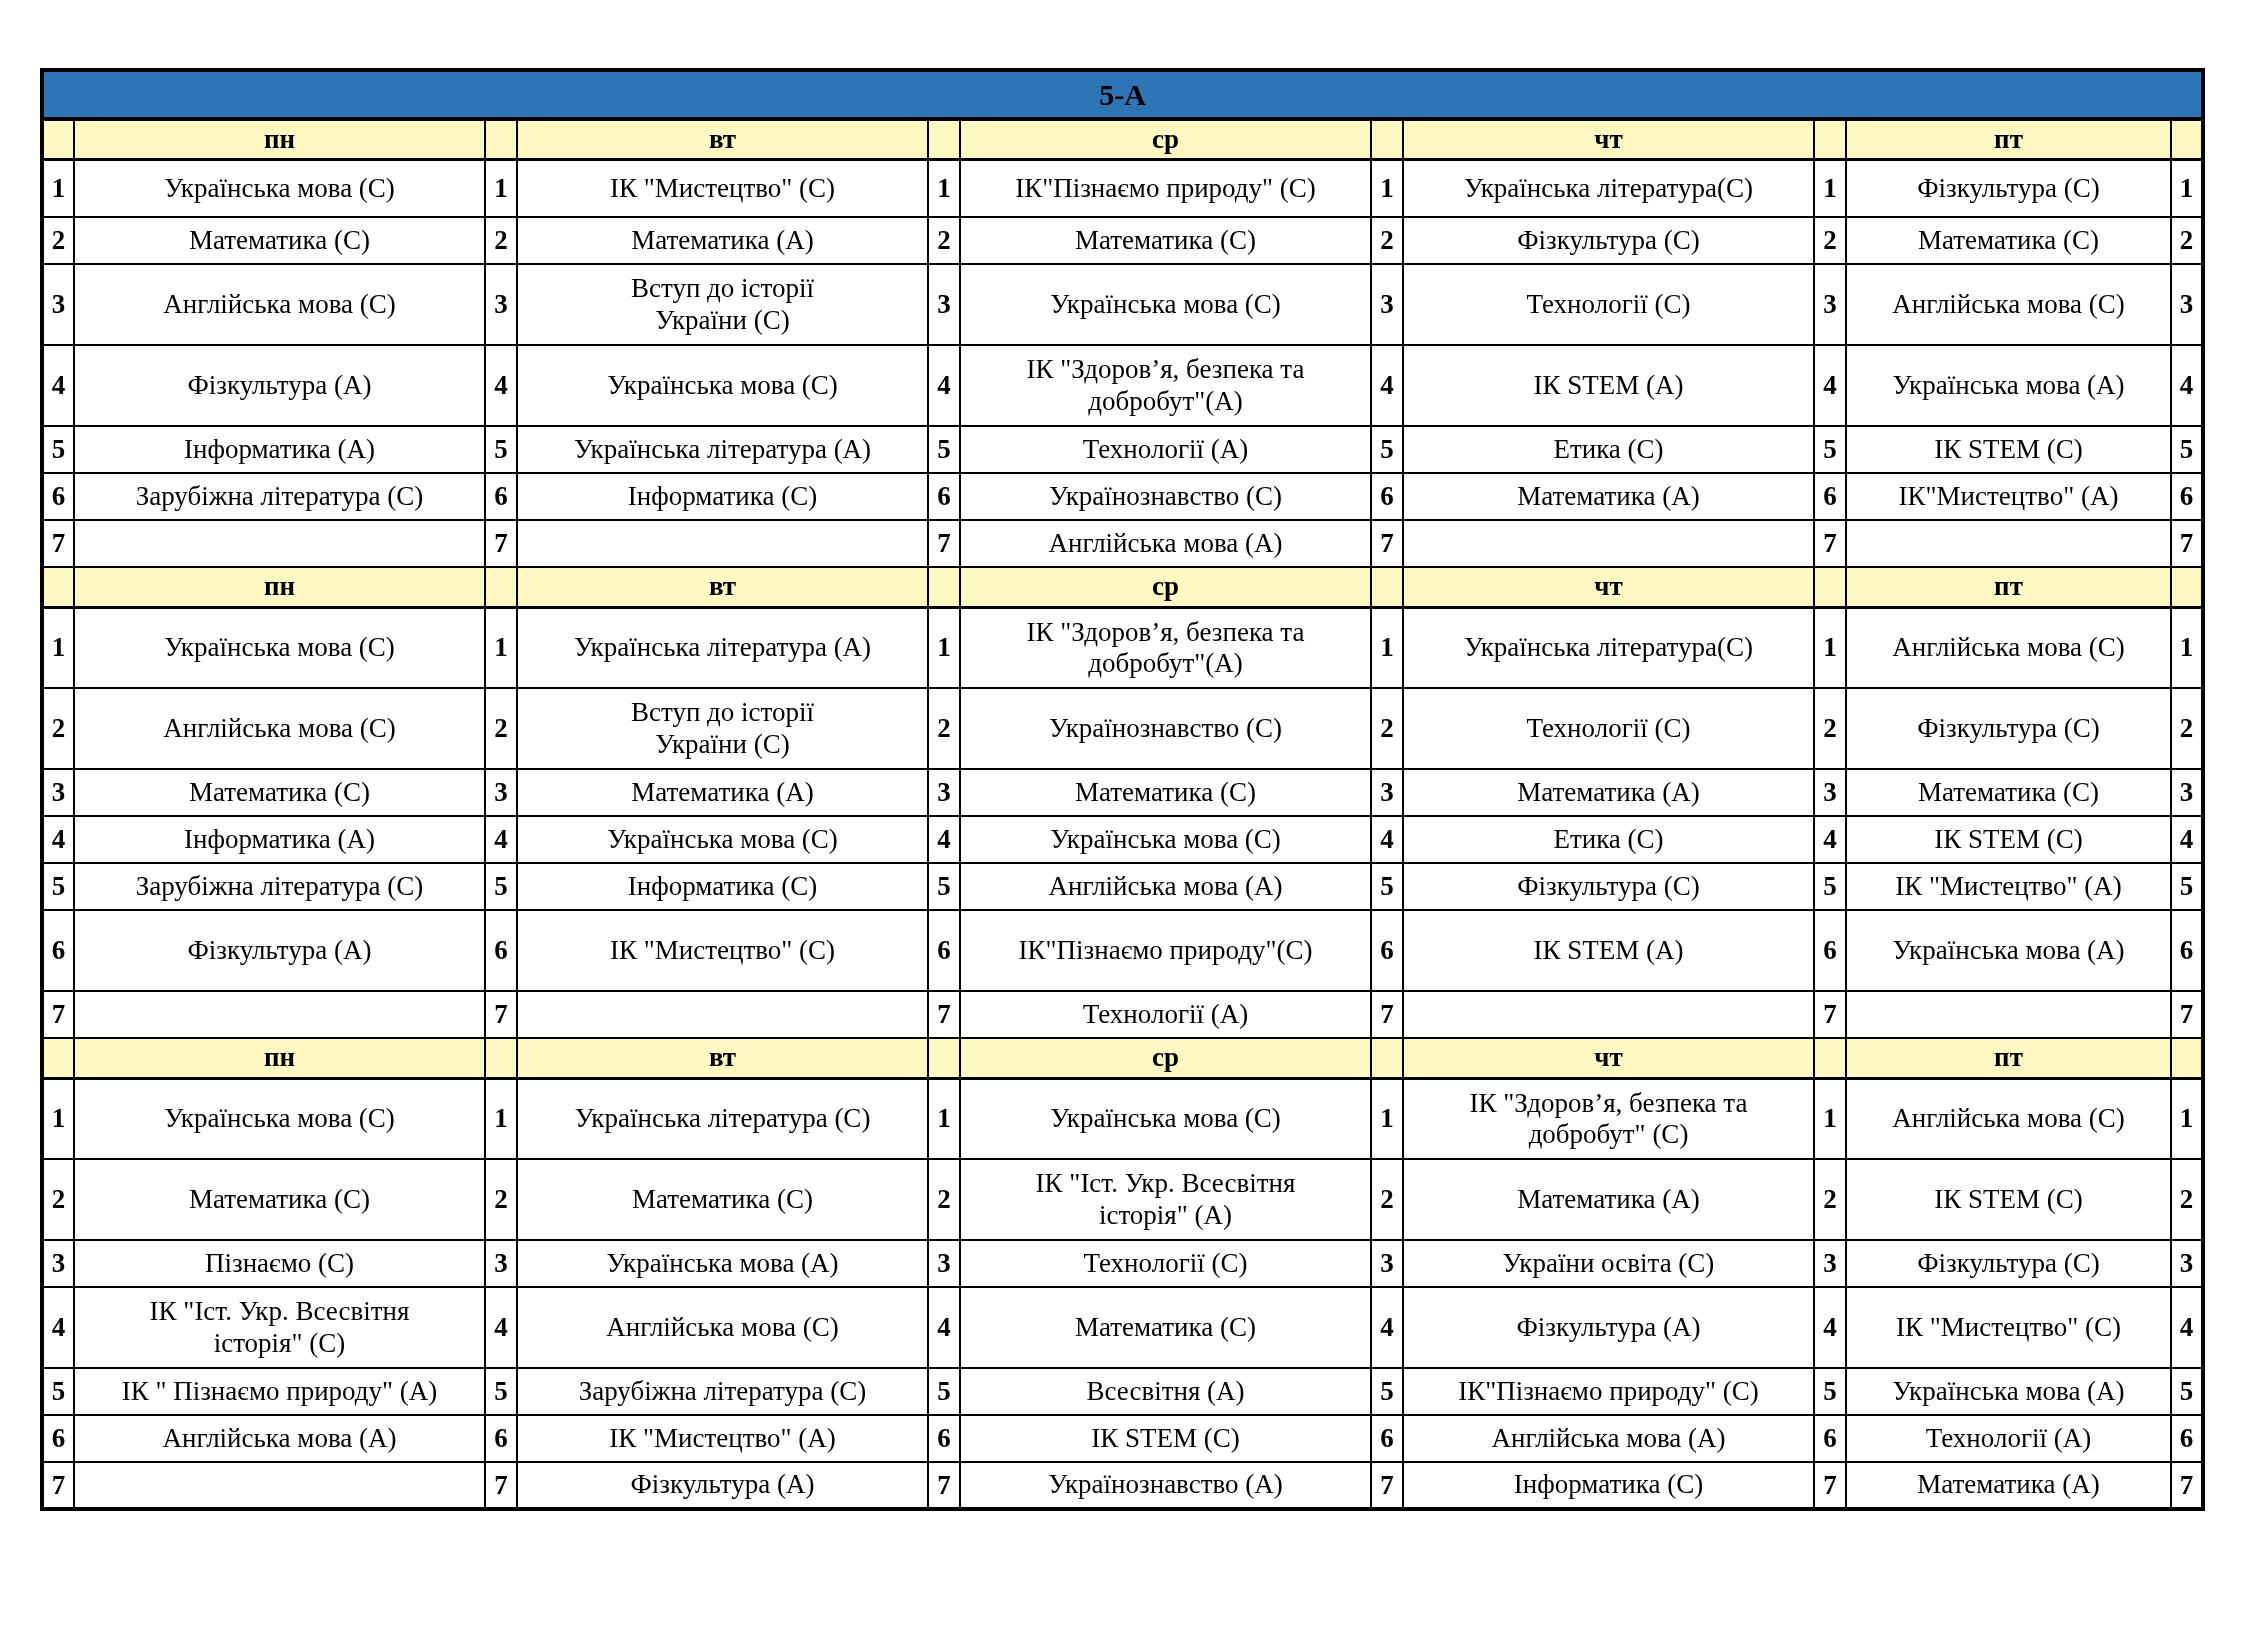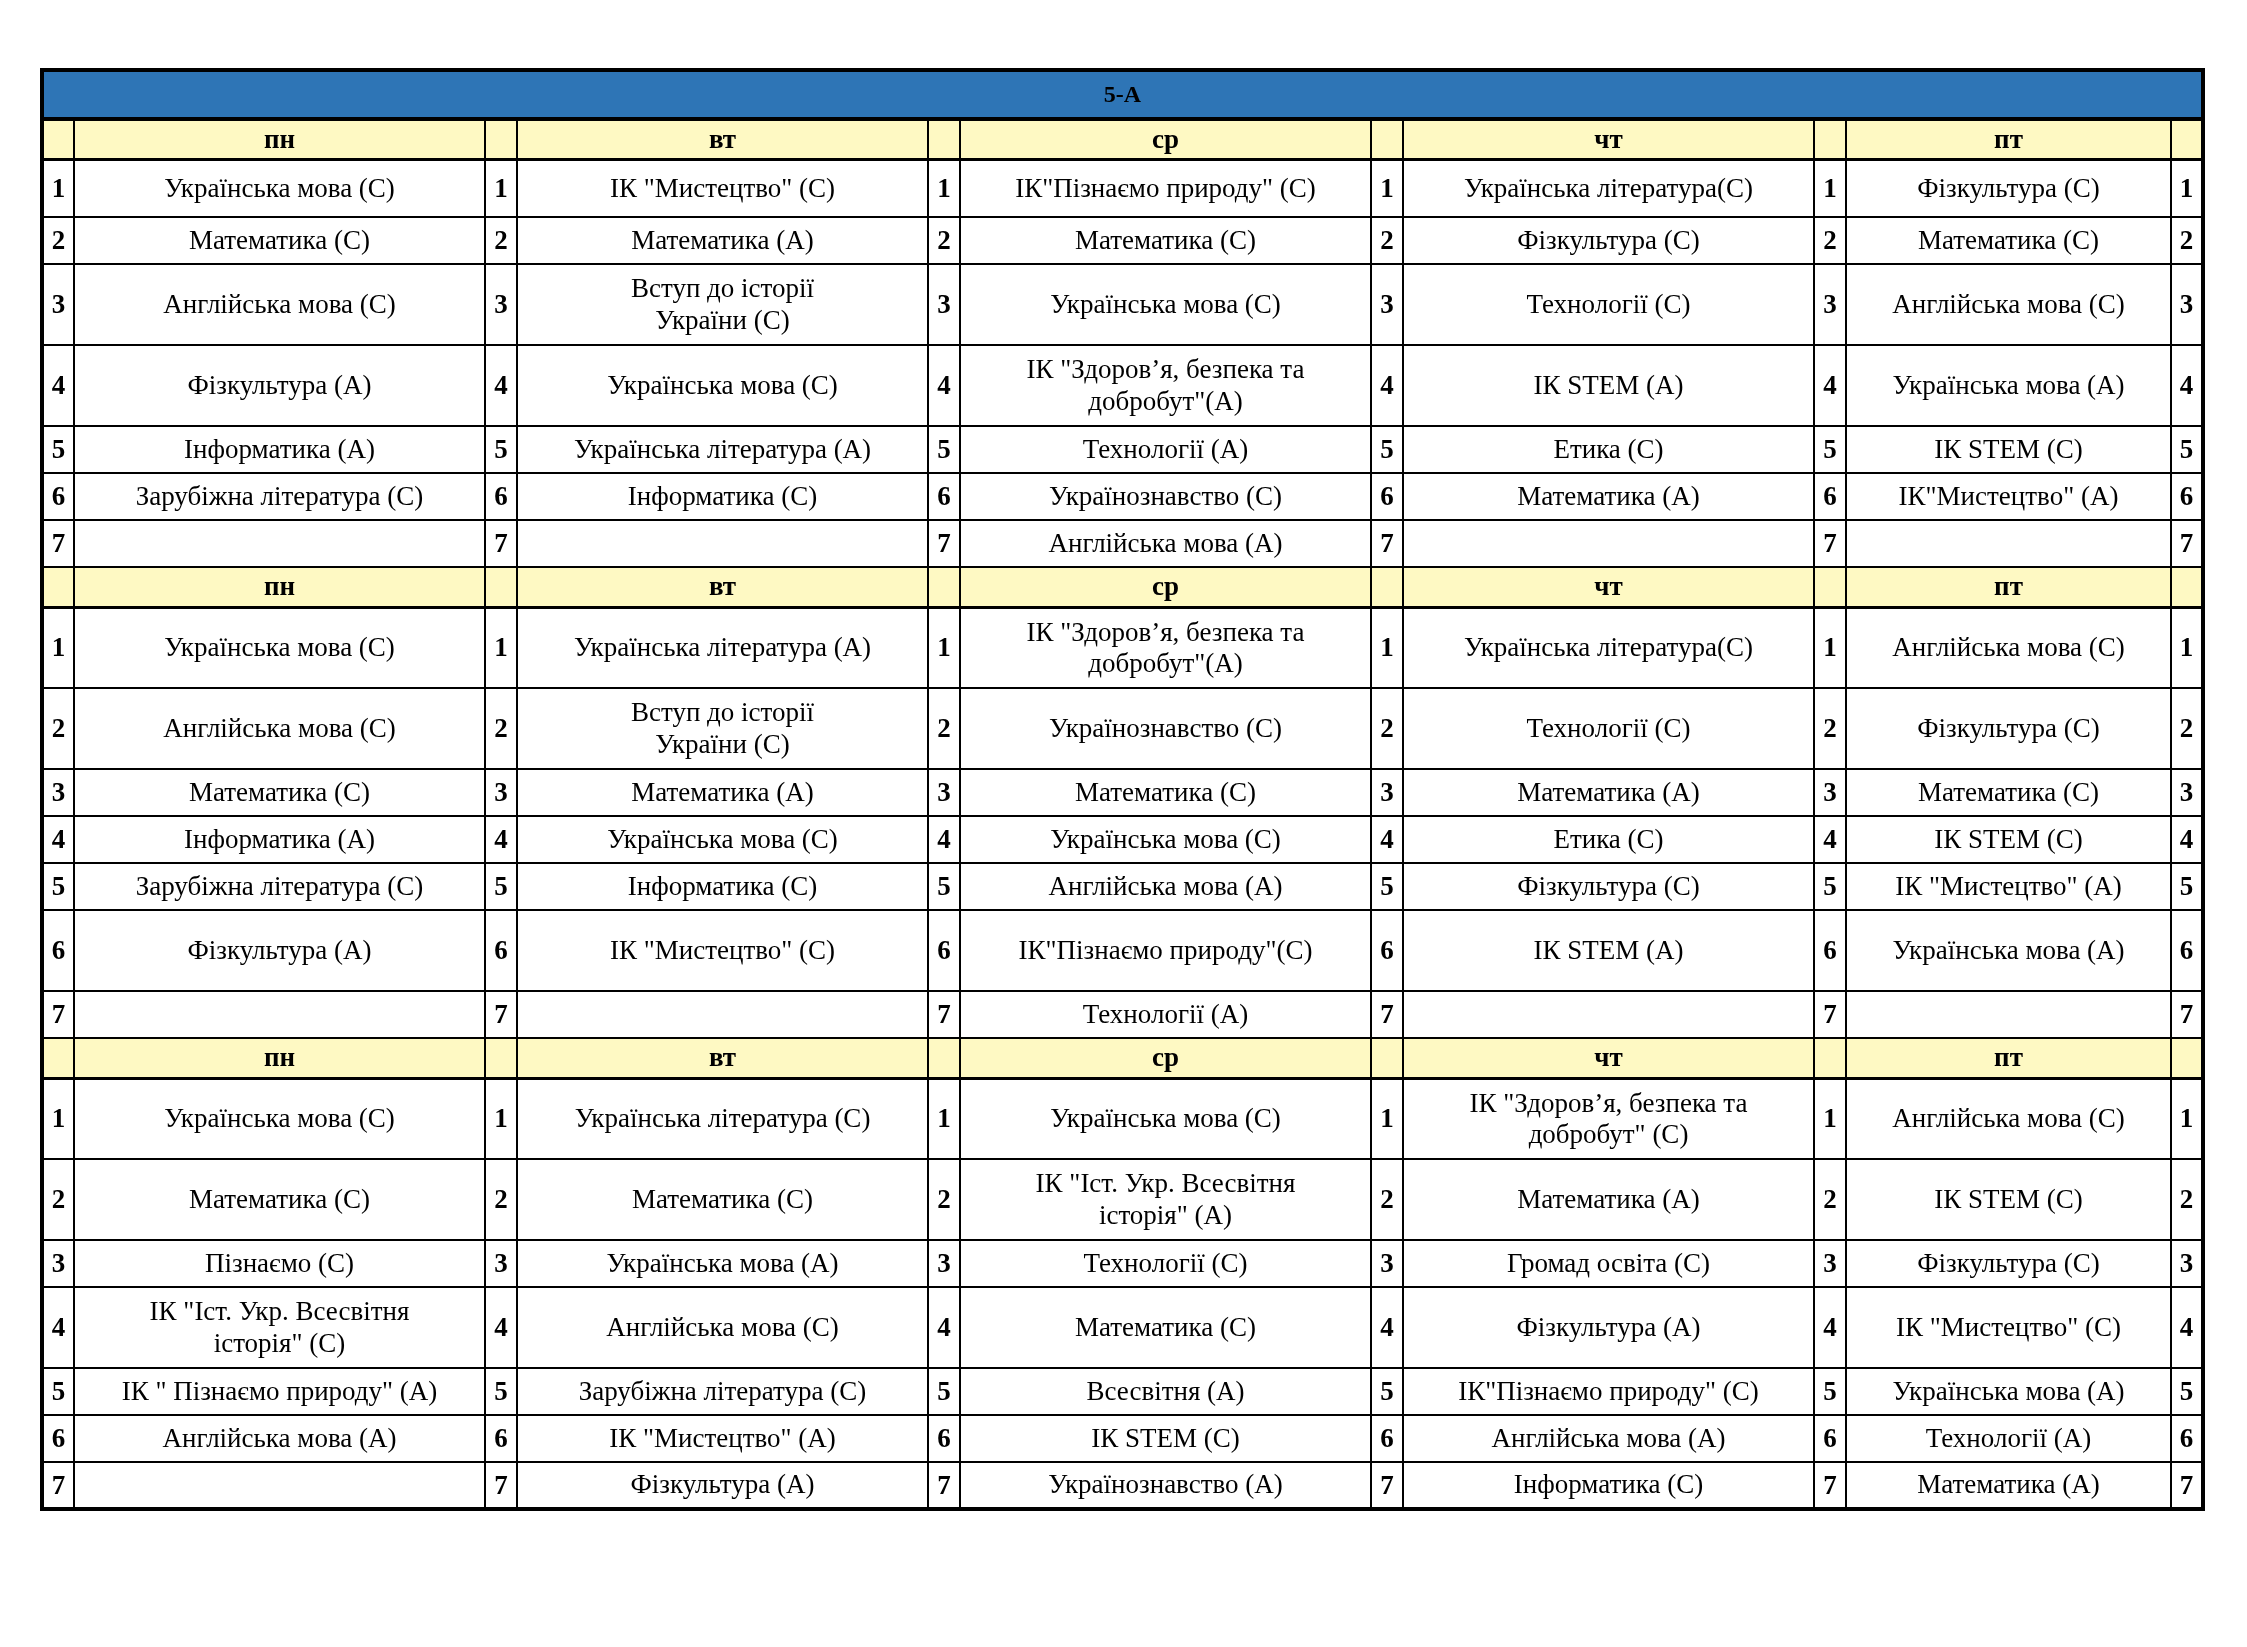--- a/index.html
+++ b/index.html
@@ -25,21 +25,21 @@
     vertical-align: middle;
     padding: 0 5.3px;
     overflow: hidden;
   }
   tr.title-row {
     height: 49px;
   }
   tr.title-row td {
     background: #2E75B6;
     font-weight: bold;
-    font-size: 24px;
+    font-size: 30px;
     border-top-width: 4.4px;
     border-bottom-width: 4.4px;
   }
   tr.day-row {
     height: 40px;
   }
   tr.day-row td {
     background: #fef9c3;
     font-weight: bold;
     font-size: 27px;
@@ -332,21 +332,21 @@
           <td class="num">2</td>
         </tr>
         <tr style="height: 47px;">
           <td class="num">3</td>
           <td class="cell">Пізнаємо (С)</td>
           <td class="num">3</td>
           <td class="cell">Українська мова (А)</td>
           <td class="num">3</td>
           <td class="cell">Технології (С)</td>
           <td class="num">3</td>
-          <td class="cell">Громад освіта (С)</td>
+          <td class="cell">України освіта (С)</td>
           <td class="num">3</td>
           <td class="cell">Фізкультура (С)</td>
           <td class="num">3</td>
         </tr>
         <tr style="height: 81px;">
           <td class="num">4</td>
           <td class="cell">ІК "Іст. Укр. Всесвітня
 історія" (С)</td>
           <td class="num">4</td>
           <td class="cell">Англійська мова (С)</td>

